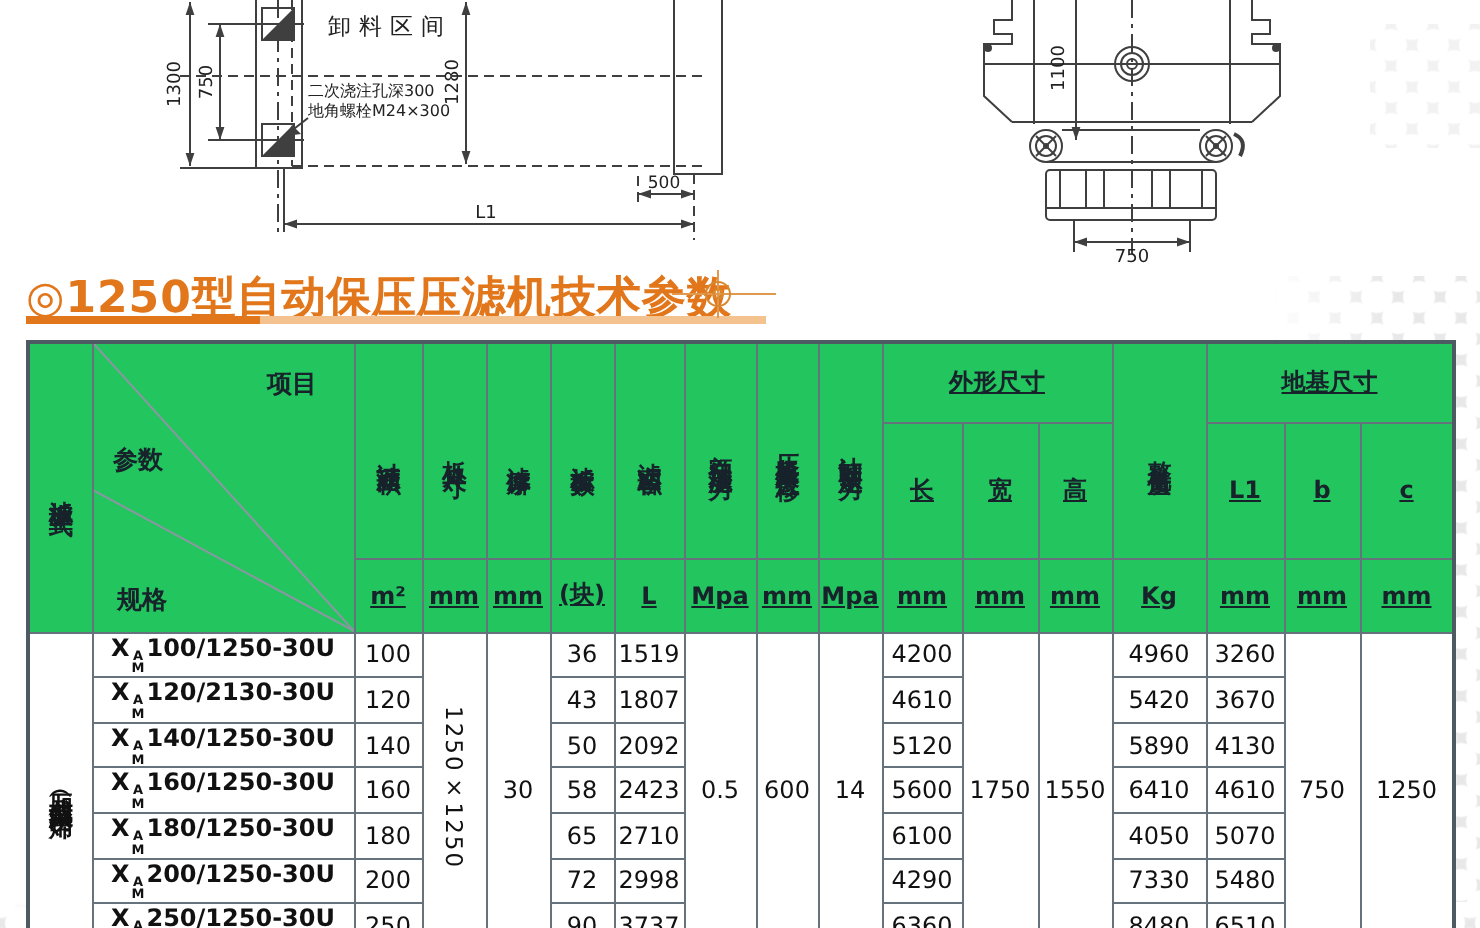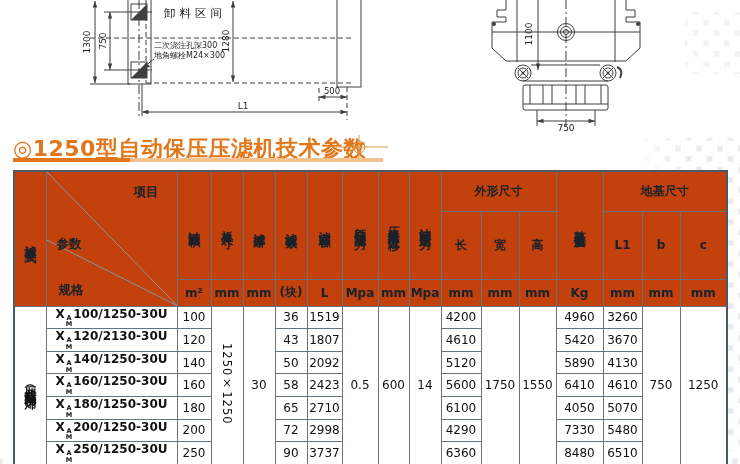--- a/index.html
+++ b/index.html
@@ -44,33 +44,33 @@
   .title{position:absolute;left:13px;top:134px;z-index:3;font-size:22px;font-weight:bold;
     color:#e2761b;letter-spacing:.5px;white-space:nowrap;}
   .rule{position:absolute;left:13px;top:158px;z-index:3;width:370px;height:4px;
     background:linear-gradient(to right,#e2761b 0,#e2761b 117px,#f3c28e 117px,#f3c28e 100%);}
   .regmark{position:absolute;left:334px;top:133px;z-index:3;}
 
   
   table.spec{position:absolute;left:13px;top:170px;z-index:2;border-collapse:collapse;
     table-layout:fixed;background:#fff;border:2px solid #4e5a62;}
   .spec th,.spec td{border:1px solid #66727c;padding:0;text-align:center;vertical-align:middle;}
-  .spec thead th{background:#c2410c;font-weight:bold;font-size:12px;color:#17222b;}
+  .spec thead th{background:#22c55e;font-weight:bold;font-size:12px;color:#17222b;text-decoration:underline;}
   .spec thead .u{font-size:12px;}
   .spec tbody td{background:#fff;font-size:12px;color:#111;}
-  tr.h1{height:40px;} tr.h2{height:68px;} tr.h3{height:27px;}
+  tr.h1{height:40px;} tr.h2{height:68px;} tr.h3{height:37px;}
   .spec tbody tr{height:20px;}
   .v{writing-mode:vertical-rl;text-orientation:mixed;display:inline-block;line-height:1.05;letter-spacing:2px;}
   .spec tbody .v{font-weight:bold;letter-spacing:2px;}
   .vnum{font-weight:normal !important;letter-spacing:1px !important;font-size:11.5px;}
   .diag{position:relative;}
   .diag svg{position:absolute;left:0;top:0;width:100%;height:100%;}
   .diag span{position:absolute;font-size:12.5px;font-weight:bold;}
   .d-item{top:12px;right:18px;}
-  .d-param{top:50px;left:10px;margin-top:14px;}
+  .d-param{top:50px;left:10px;}
   .d-spec{bottom:7px;left:12px;font-weight:bold;}
   .model{font-weight:bold;font-size:12px;white-space:nowrap;}
   .ss{display:inline-flex;flex-direction:column;align-items:center;font-size:6.5px;
     line-height:1.05;vertical-align:-2px;margin:0 1px;font-weight:bold;}
 </style>
 </head>
 <body>
 
 <div class="dots dots-right"></div>
 <div class="dots dots-bottom"></div>

